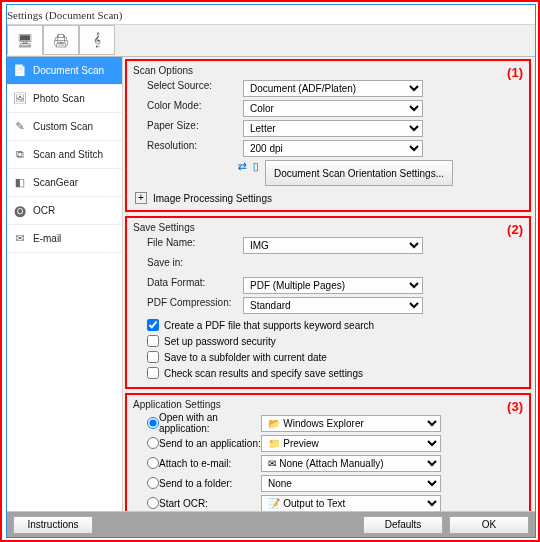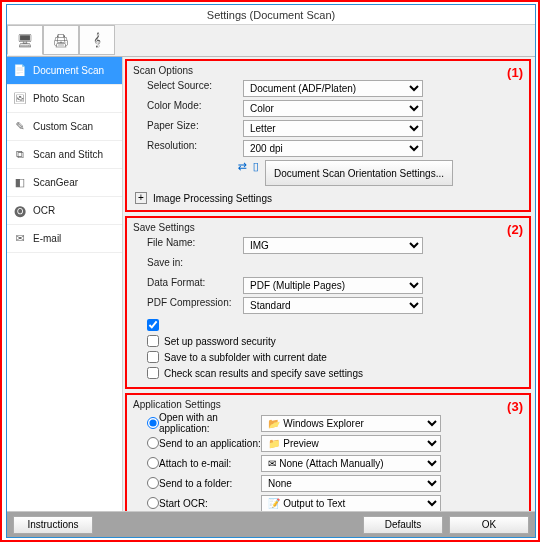--- a/index.html
+++ b/index.html
@@ -23,24 +23,25 @@
     height: 534px;
     border: 1px solid #2a8dd4;
     background: #f0f0f0;
     display: flex;
     flex-direction: column;
   }
   .titlebar {
     height: 20px;
     background: #fff;
     border-bottom: 1px solid #d4d4d4;
-    text-align: center;
+    text-align: left;
     line-height: 20px;
     font-size: 11px;
     color: #333;
+    font-family: Liberation Serif, serif;
   }
   .body {
     flex: 1;
     display: flex;
     flex-direction: column;
     padding: 0;
     overflow: hidden;
   }
   .top-tabs {
     display: flex;
@@ -361,20 +362,21 @@
             <div class="row">
               <div class="row-label">PDF Compression:</div>
               <div class="row-control">
                 <select class="combo">
                   <option>Standard</option>
                 </select>
               </div>
             </div>
             <div class="check-row">
               <input type="checkbox" checked="" style="">
+              <span>Create a PDF file that supports keyword search</span>
             </div>
             <div class="check-row">
               <input type="checkbox" style="">
               <span>Set up password security</span>
             </div>
             <div class="check-row">
               <input type="checkbox" style="">
               <span>Save to a subfolder with current date</span>
             </div>
             <div class="check-row">

